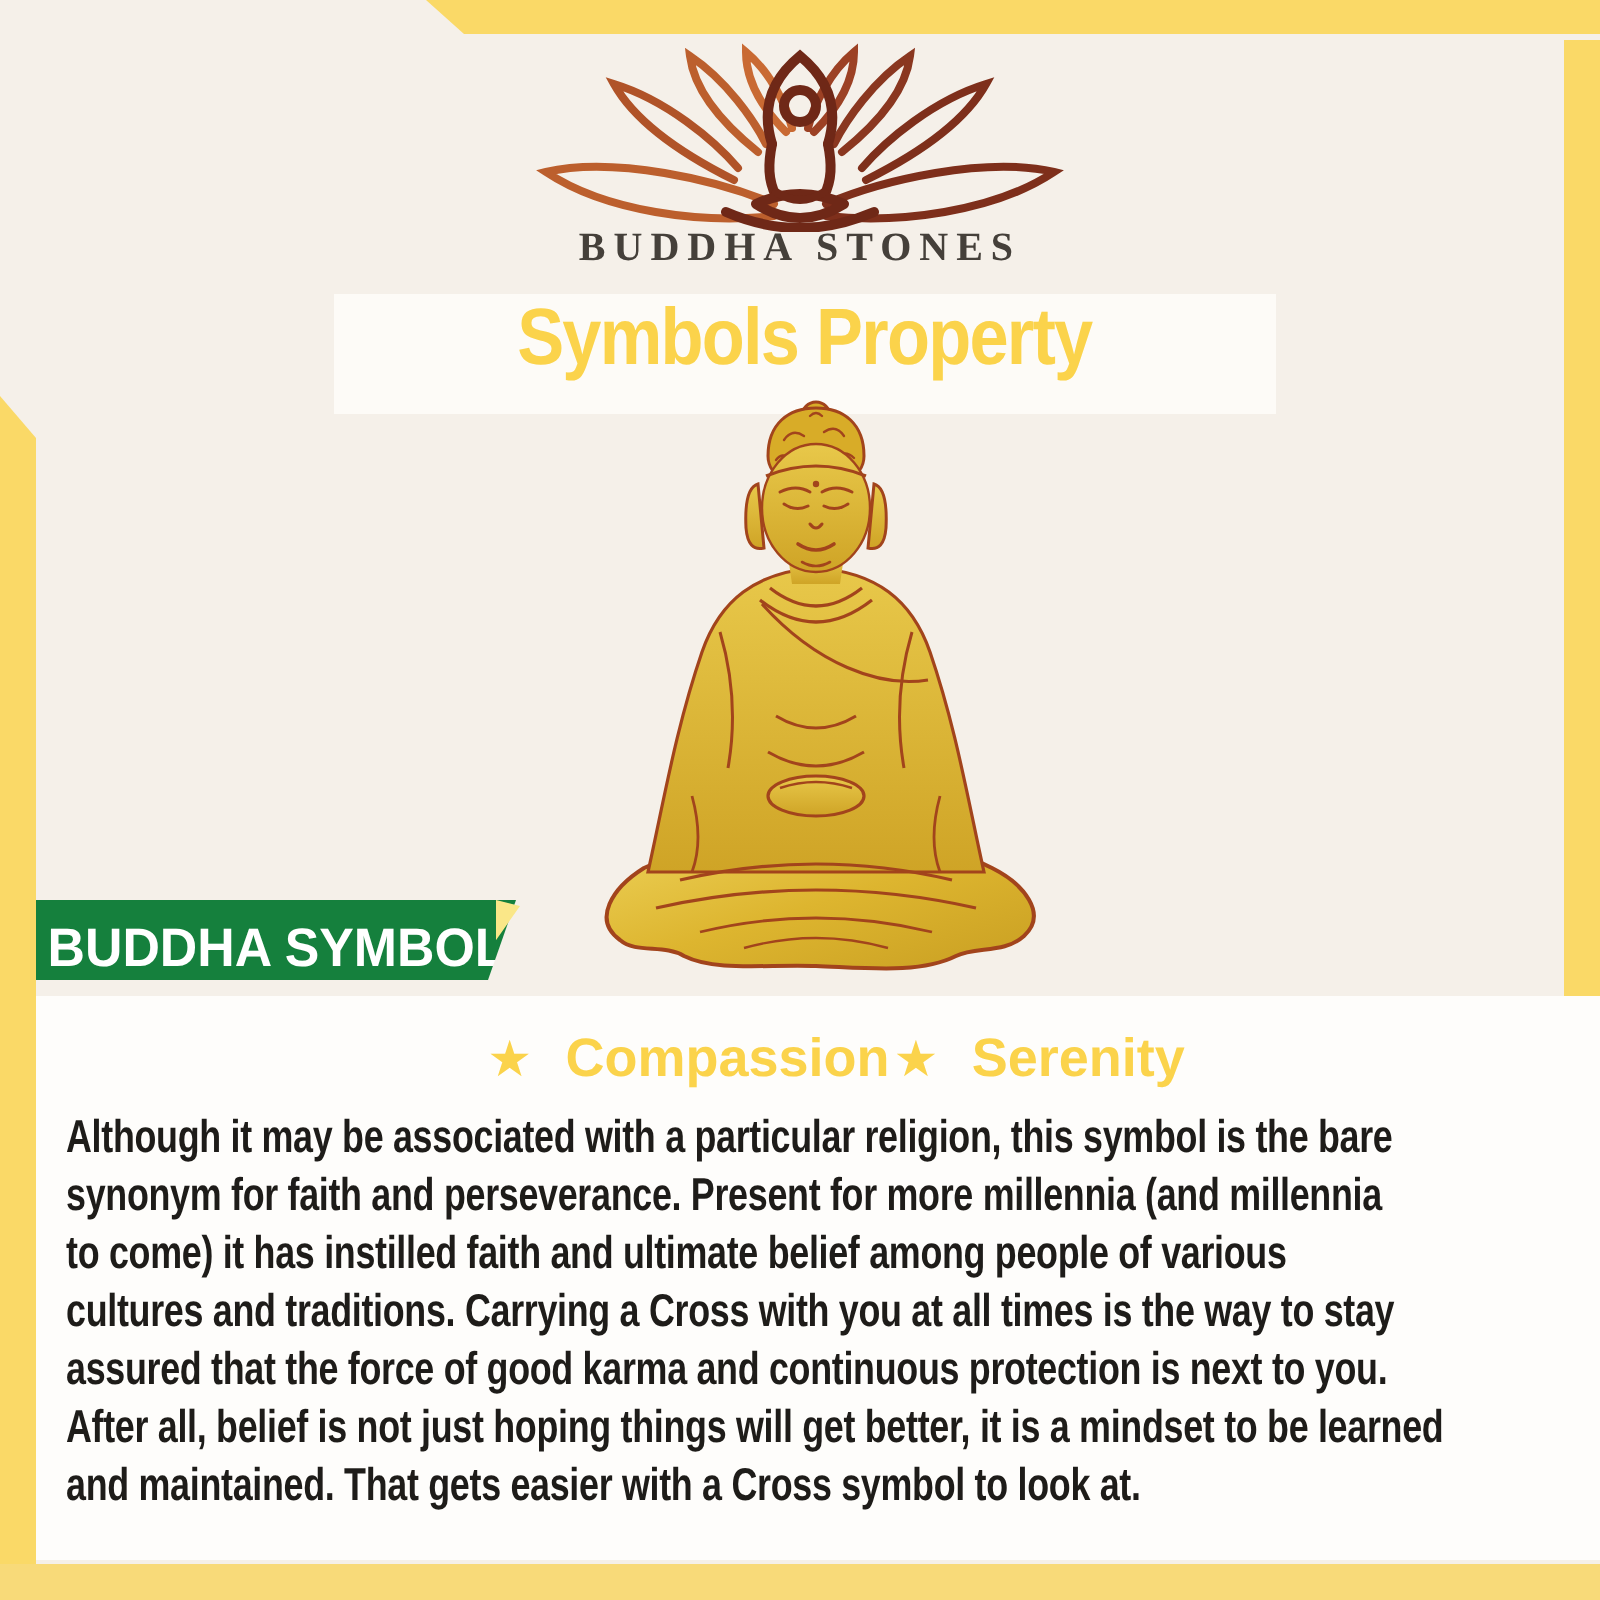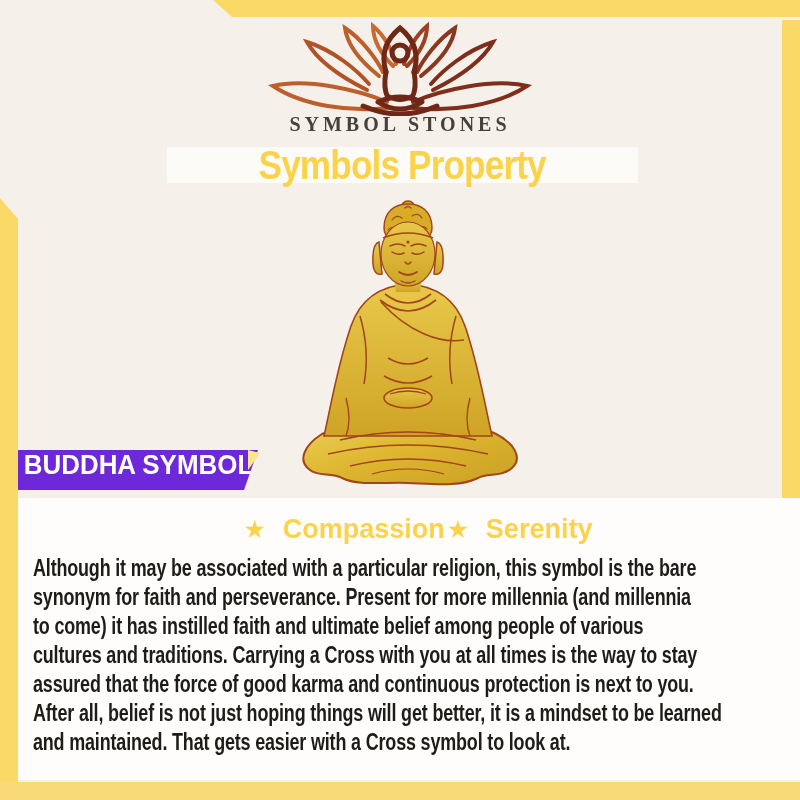--- a/index.html
+++ b/index.html
@@ -19,33 +19,33 @@
   
   .brand{position:absolute;left:0;top:0;width:800px;text-align:center;}
   .lotus{position:absolute;left:255px;top:20px;}
   .brand-name{
     position:absolute;left:0;top:113px;width:800px;
     font-family:"Liberation Serif",serif;font-size:20px;letter-spacing:4px;
     color:#45403A;font-weight:600;
   }
   
   .title-box{
-    position:absolute;left:167px;top:147px;width:471px;height:36px;
-    background:#FDFBF7;display:flex;align-items:center;justify-content:center;
+    position:absolute;left:167px;top:147px;width:471px;height:60px;
+    background:#FDFBF7;display:flex;align-items:flex-start;justify-content:center;
   }
   .title-text{
     font-size:40px;font-weight:bold;color:#FBD34B;letter-spacing:-1px;
     transform:scale(0.88,1);transform-origin:center;white-space:nowrap;
   }
   
   .buddha{position:absolute;left:288px;top:198px;}
   
   .ribbon{
     position:absolute;left:18px;top:450px;width:240px;height:40px;
-    background:#6d28d9;display:flex;align-items:flex-start;justify-content:center;
+    background:#15803d;display:flex;align-items:flex-end;justify-content:center;
     clip-path:polygon(0 0,240px 0,226px 40px,0 40px);
     filter:drop-shadow(0 3px 2px rgba(120,100,40,.25));
   }
   .ribbon-fold{
     position:absolute;left:248px;top:450px;width:22px;height:40px;background:#FAE788;
     clip-path:polygon(0 0,12px 3px,-14px 40px,0 40px);
   }
   .ribbon-label{
     font-size:27px;font-weight:bold;color:#FFFFFF;letter-spacing:0;
     transform:scale(0.96,1);white-space:nowrap;
@@ -93,21 +93,21 @@
       <path d="M166,56 C186,40 198,24 200,8 C182,20 168,40 162,52" stroke="#8A3720" stroke-width="4" stroke-linecap="round" fill="none"></path>
       <path d="M178,70 C206,56 228,40 238,22 C212,30 188,50 176,64" stroke="#7E2F1B" stroke-width="4" stroke-linecap="round" fill="none"></path>
 
       <circle cx="145" cy="33" r="8" stroke="#6F2817" stroke-width="5" fill="none"></circle>
       <path d="M131,52 Q123,26 145,8 Q167,26 159,52" stroke="#6F2817" stroke-width="5" stroke-linecap="round" fill="none"></path>
       <path d="M131,52 C129,62 129,70 133,78 M159,52 C161,62 161,70 157,78" stroke="#6F2817" stroke-width="5" stroke-linecap="round" fill="none"></path>
       <path d="M123,82 Q145,72 167,82 Q145,96 123,82 Z" stroke="#6F2817" stroke-width="5" stroke-linejoin="round" fill="none"></path>
       <path d="M133,76 Q145,84 157,76" stroke="#6F2817" stroke-width="4" stroke-linecap="round" fill="none"></path>
       <path d="M108,86 Q145,102 182,86" stroke="#6F2817" stroke-width="5" stroke-linecap="round" fill="none"></path>
     </svg>
-    <div class="brand-name">SYMBOL STONES</div>
+    <div class="brand-name">BUDDHA STONES</div>
   </div>
 
   <div class="title-box">
     <span class="title-text">Symbols Property</span>
   </div>
 
   <svg class="buddha" width="240" height="296" viewBox="0 0 240 296">
     <defs>
       <linearGradient id="gold" x1="0" y1="0" x2="1" y2="1">
         <stop offset="0" stop-color="#EDD express158"></stop>

